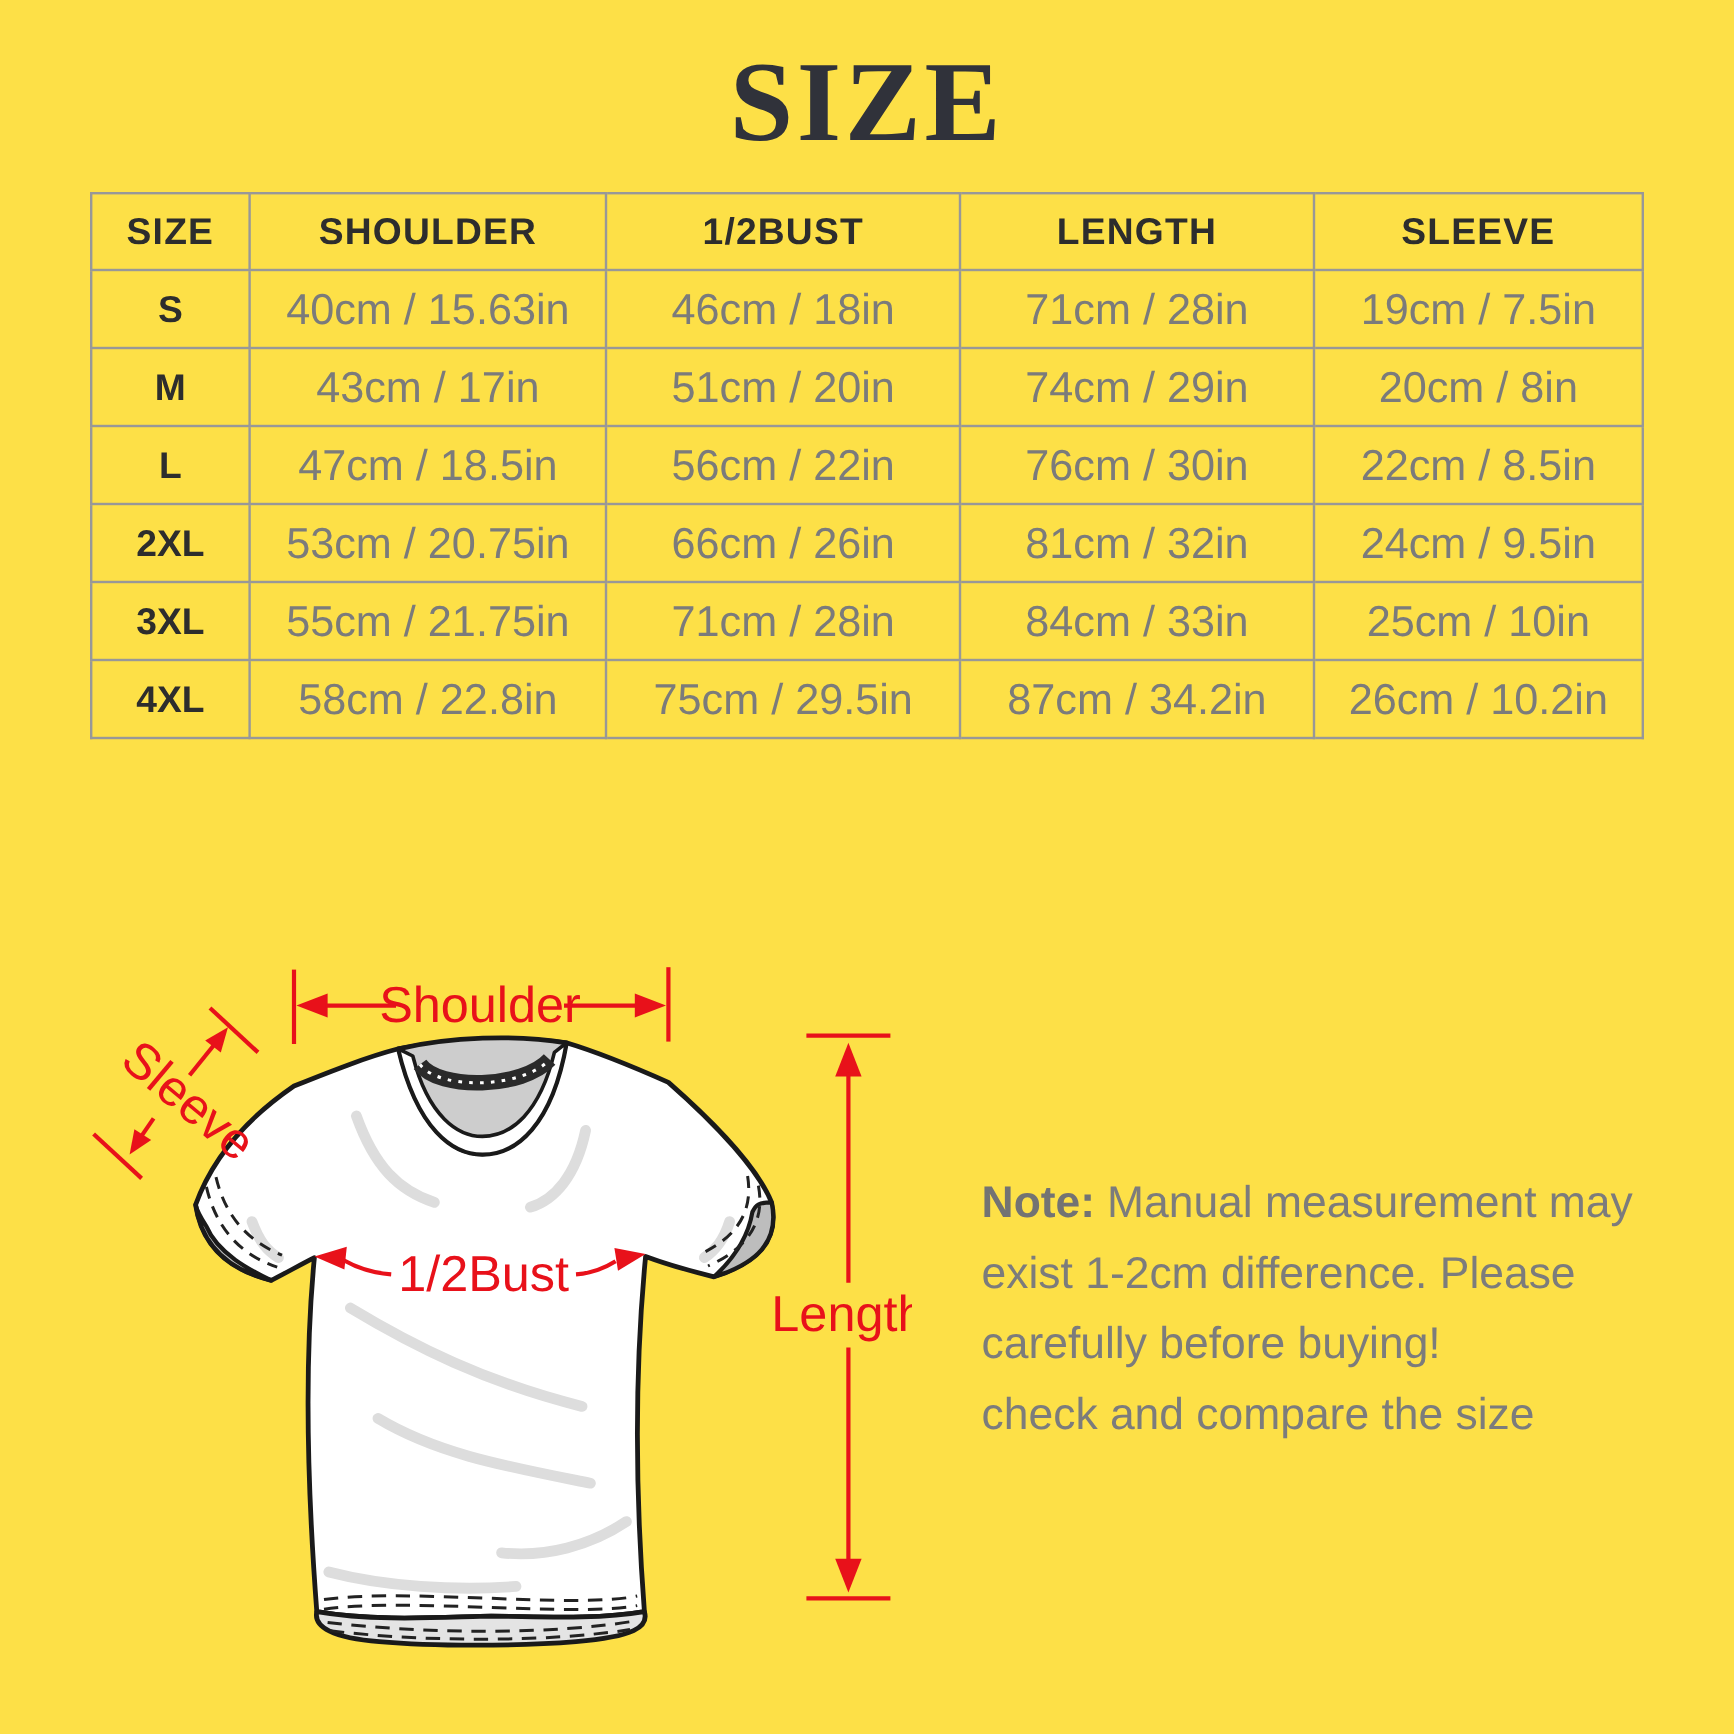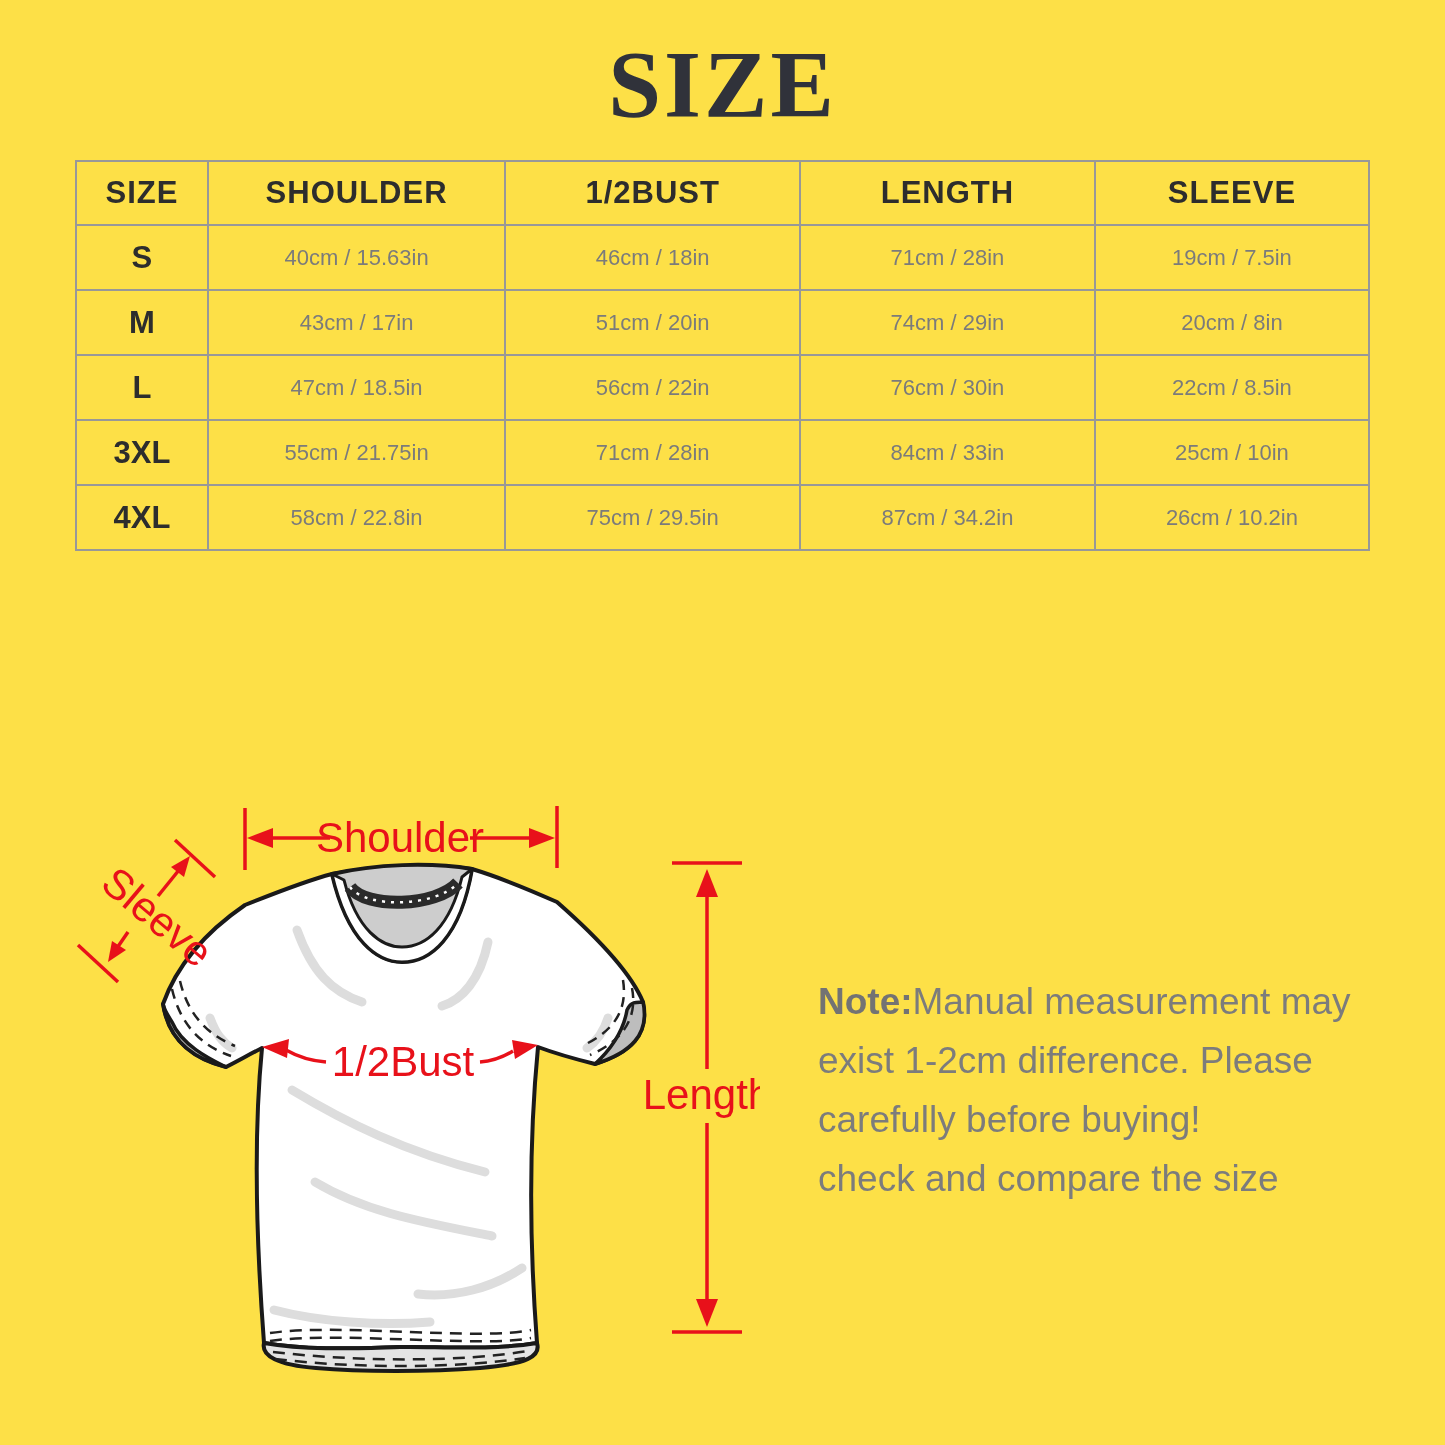--- a/index.html
+++ b/index.html
@@ -46,21 +46,21 @@
     font-weight: 700;
     color: #2d2d2d;
     letter-spacing: 1px;
   }
   table.size-table tbody th.size-cell {
     font-size: 31px;
     font-weight: 700;
     color: #2d2d2d;
   }
   table.size-table tbody td {
-    font-size: 22px;
+    font-size: 36px;
     font-weight: 400;
     color: #7b7b7b;
   }
   .col-size    { width: 10.2%; }
   .col-shoulder{ width: 23.0%; }
   .col-bust    { width: 22.8%; }
   .col-length  { width: 22.8%; }
   .col-sleeve  { width: 21.2%; }
 
   .diagram-svg {
@@ -80,20 +80,21 @@
     left: 818px;
     top: 972px;
     width: 560px;
     font-size: 37px;
     line-height: 59px;
     color: #7c7c7c;
   }
   .note-label {
     font-weight: 700;
     color: #737373;
+    margin-right: 10px;
   }
 </style>
 </head>
 <body>
 
 <div class="page">
 
   <h1 class="page-title">SIZE</h1>
 
   <table class="size-table">
@@ -127,20 +128,27 @@
         <td>51cm / 20in</td>
         <td>74cm / 29in</td>
         <td>20cm / 8in</td>
       </tr>
       <tr>
         <th class="size-cell">L</th>
         <td>47cm / 18.5in</td>
         <td>56cm / 22in</td>
         <td>76cm / 30in</td>
         <td>22cm / 8.5in</td>
+      </tr>
+      <tr>
+        <th class="size-cell">2XL</th>
+        <td>53cm / 20.75in</td>
+        <td>66cm / 26in</td>
+        <td>81cm / 32in</td>
+        <td>24cm / 9.5in</td>
       </tr>
       <tr>
         <th class="size-cell">3XL</th>
         <td>55cm / 21.75in</td>
         <td>71cm / 28in</td>
         <td>84cm / 33in</td>
         <td>25cm / 10in</td>
       </tr>
       <tr>
         <th class="size-cell">4XL</th>

